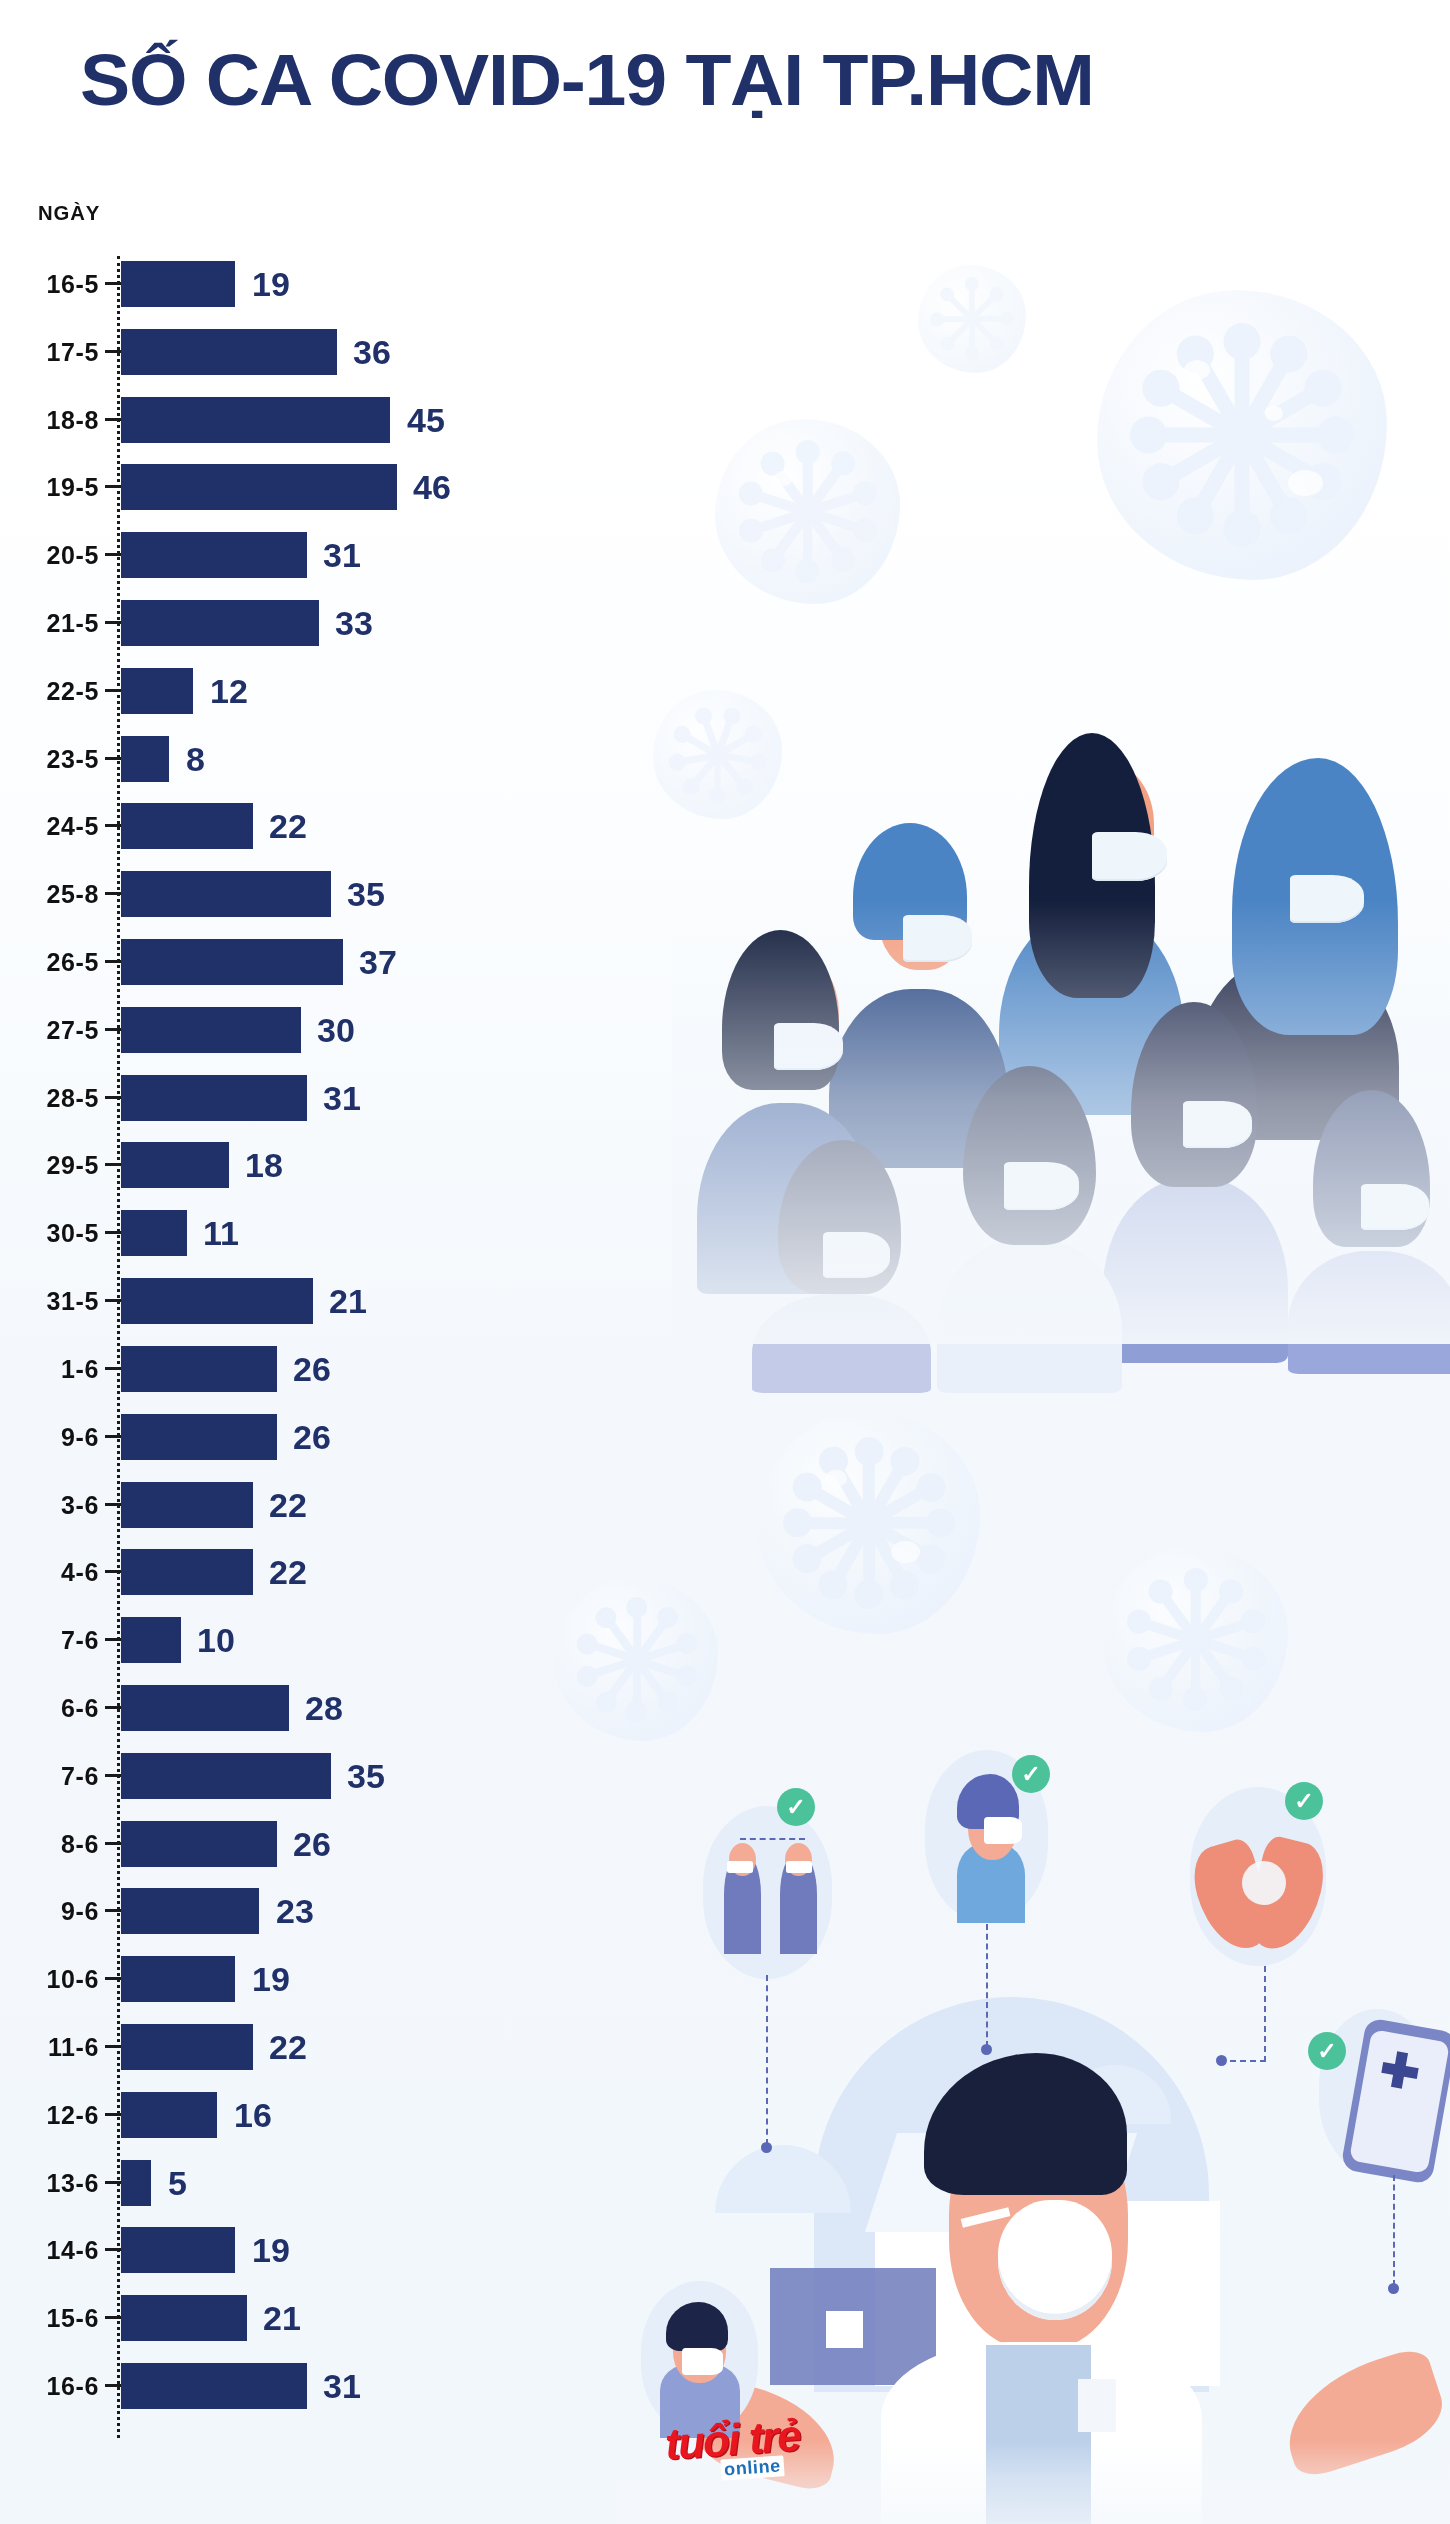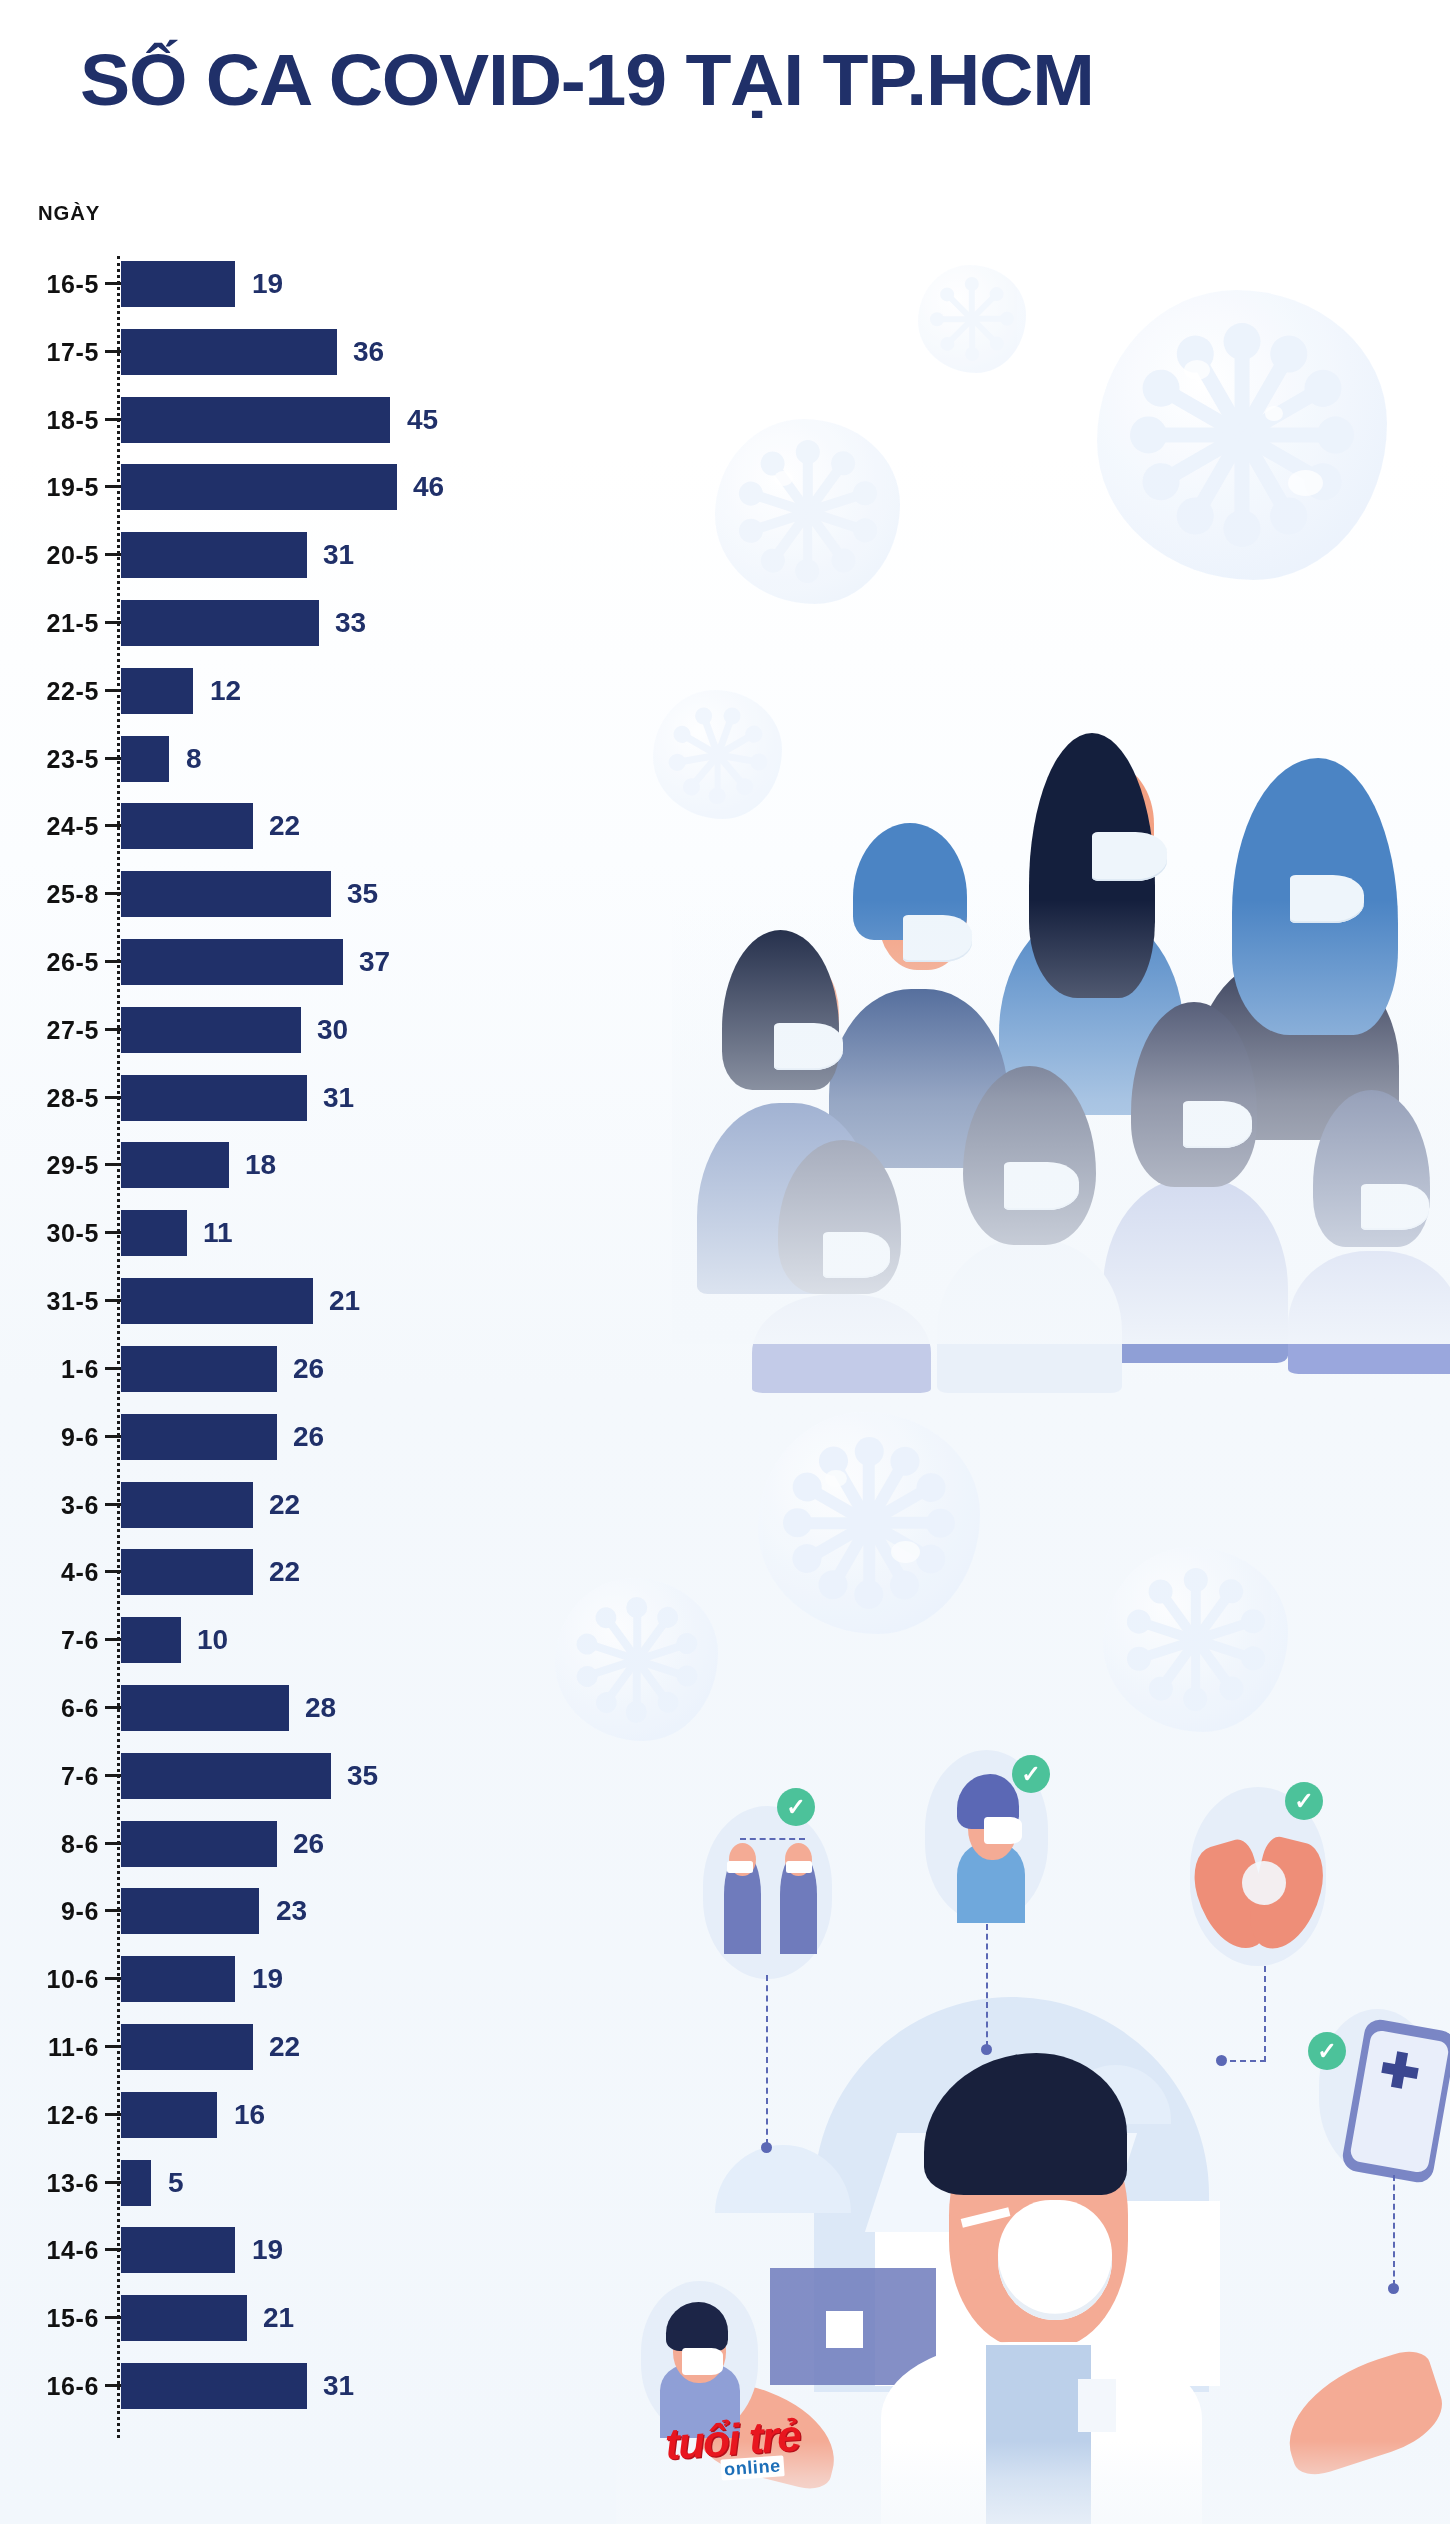--- a/index.html
+++ b/index.html
@@ -102,21 +102,21 @@
     position:absolute;left:105px;top:32px;width:16px;height:0;
     border-top:3.1px solid #1a1a1a;
   }
   .row .bar{
     position:absolute;left:121px;top:11px;height:46px;
     background:#203069;
   }
   .row .val{
     position:absolute;top:11px;height:46px;
     display:flex;align-items:center;
-    color:#203069;font-weight:bold;font-size:28px;letter-spacing:0px;
+    color:#203069;font-weight:bold;font-size:34px;letter-spacing:0px;
     white-space:nowrap;
   }
 
   
   #logo{
     position:absolute;left:666px;top:2416px;width:185px;height:74px;
     transform:rotate(-4deg);
   }
   #logo .tt{
     position:absolute;left:0;top:0;
@@ -395,21 +395,21 @@
           <div class="bar" style="width: 114px; background: rgb(32, 48, 105);"></div>
           <div class="val" style="left: 252px; color: rgb(32, 48, 105);">19</div>
         </div>
         <div class="row" style="top: 68px;">
           <div class="daylabel">17-5</div>
           <div class="tick"></div>
           <div class="bar" style="width: 216px; background: rgb(32, 48, 105);"></div>
           <div class="val" style="left: 353px; color: rgb(32, 48, 105);">36</div>
         </div>
         <div class="row" style="top: 136px;">
-          <div class="daylabel">18-5</div>
+          <div class="daylabel">18-8</div>
           <div class="tick"></div>
           <div class="bar" style="width: 269px; background: rgb(32, 48, 105);"></div>
           <div class="val" style="left: 407px; color: rgb(32, 48, 105);">45</div>
         </div>
         <div class="row" style="top: 203px;">
           <div class="daylabel">19-5</div>
           <div class="tick"></div>
           <div class="bar" style="width: 276px; background: rgb(32, 48, 105);"></div>
           <div class="val" style="left: 413px; color: rgb(32, 48, 105);">46</div>
         </div>

